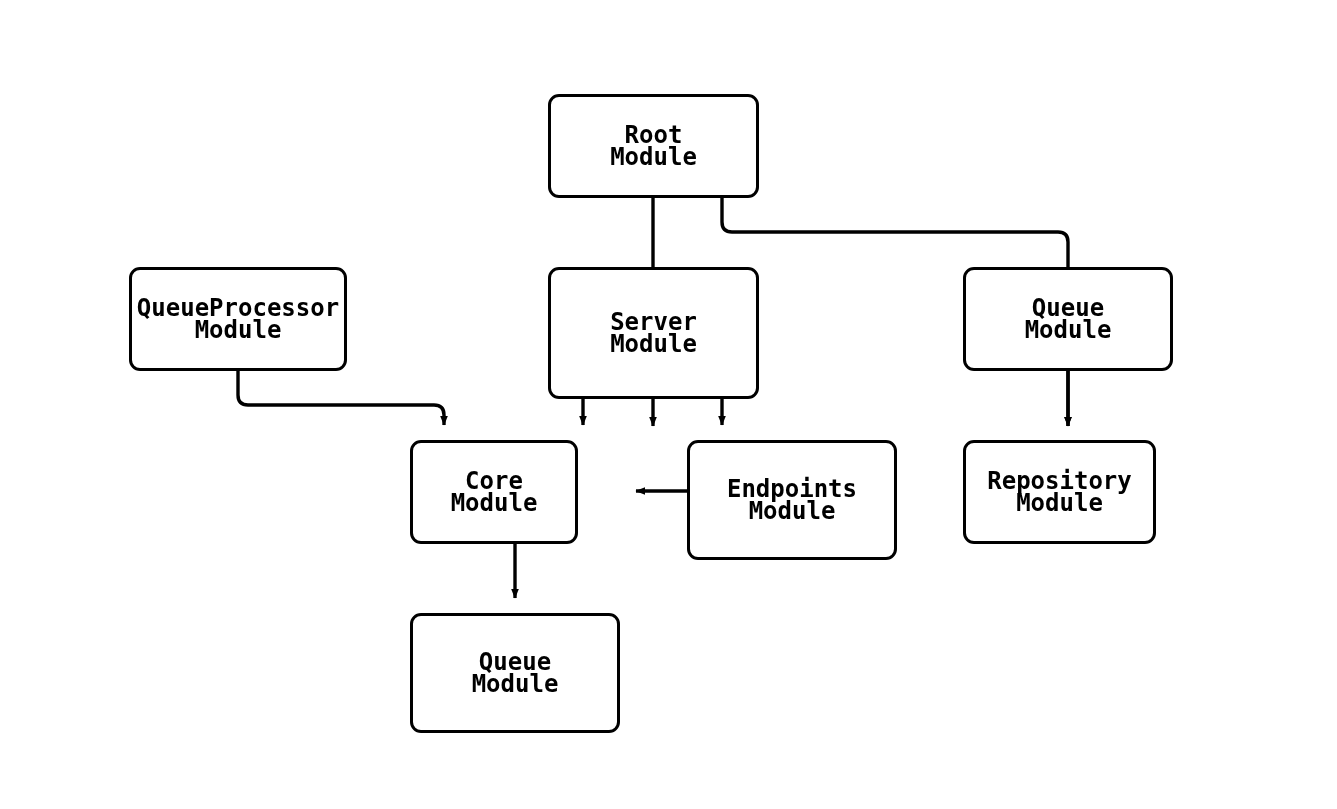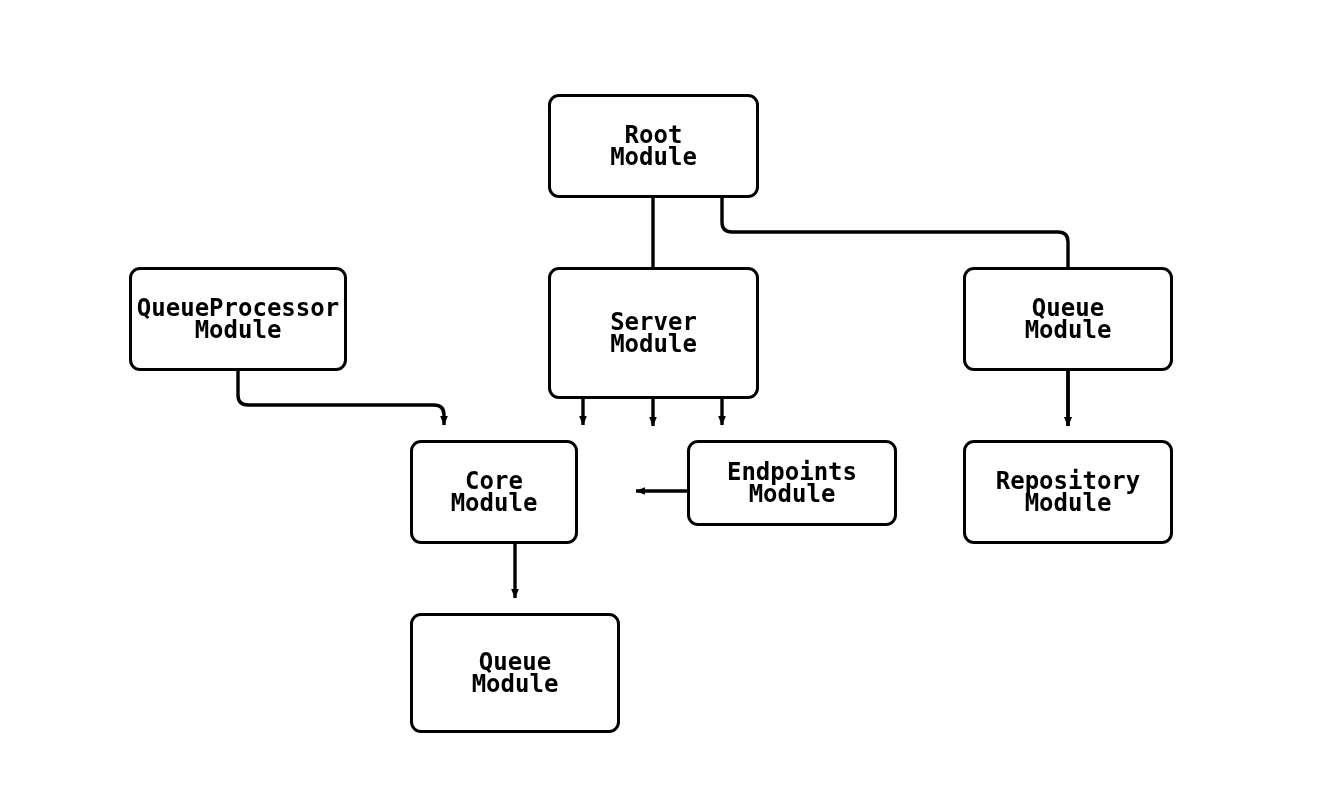--- a/index.html
+++ b/index.html
@@ -96,26 +96,26 @@
   <div class="node" style="left:963px; top:267px; width:210px; height:104px;">
     <span class="node-label">Queue
 Module</span>
   </div>
 
   <div class="node" style="left:410px; top:440px; width:168px; height:104px;">
     <span class="node-label">Core
 Module</span>
   </div>
 
-  <div class="node" style="left:687px; top:440px; width:210px; height:86px;">
+  <div class="node" style="left:687px; top:440px; width:210px; height:120px;">
     <span class="node-label">Endpoints
 Module</span>
   </div>
 
-  <div class="node" style="left:963px; top:440px; width:210px; height:104px;">
+  <div class="node" style="left:963px; top:440px; width:193px; height:104px;">
     <span class="node-label">Repository
 Module</span>
   </div>
 
   <div class="node" style="left:410px; top:613px; width:210px; height:120px;">
     <span class="node-label">Queue
 Module</span>
   </div>
 
 </div>

